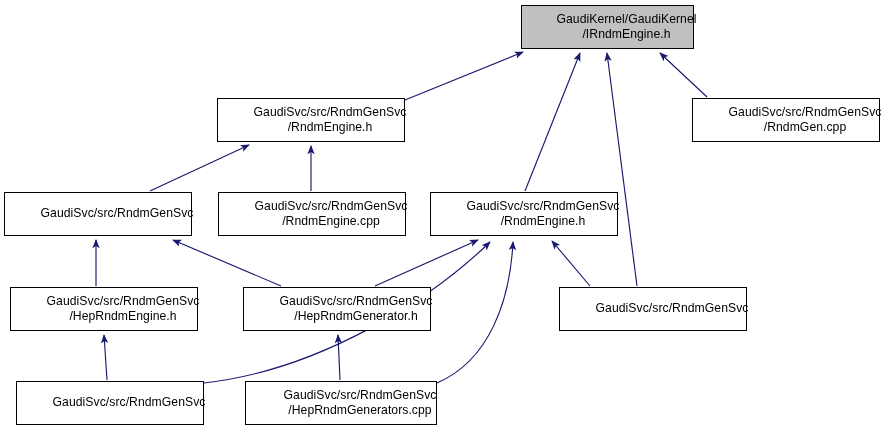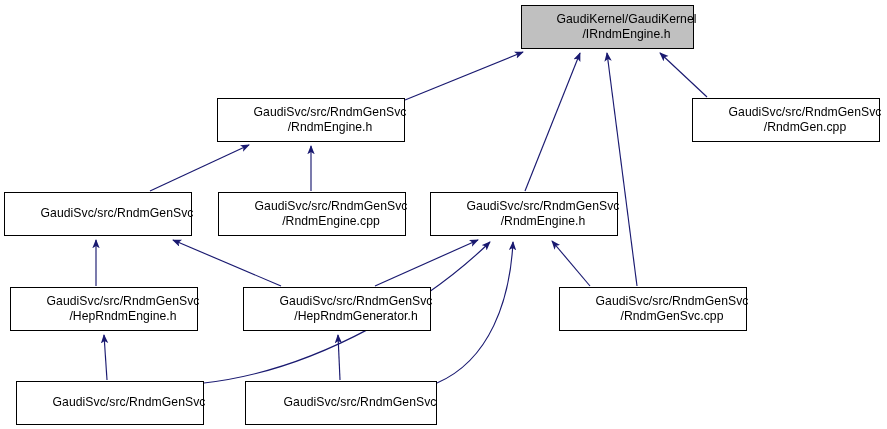--- a/index.html
+++ b/index.html
@@ -96,23 +96,23 @@
       <div class="node" style="left: 10px; top: 287px; width: 188px; height: 44px;">
         <span class="ln">GaudiSvc/src/RndmGenSvc</span>
         <span class="ln">/HepRndmEngine.h</span>
       </div>
       <div class="node" style="left: 243px; top: 287px; width: 188px; height: 44px;">
         <span class="ln">GaudiSvc/src/RndmGenSvc</span>
         <span class="ln">/HepRndmGenerator.h</span>
       </div>
       <div class="node" style="left: 559px; top: 287px; width: 188px; height: 44px;">
         <span class="ln">GaudiSvc/src/RndmGenSvc</span>
-        <span class="ln">/RndmGenSvc.cpp</span>
       </div>
       <div class="node" style="left: 16px; top: 381px; width: 188px; height: 44px;">
         <span class="ln">GaudiSvc/src/RndmGenSvc</span>
       </div>
       <div class="node" style="left: 245px; top: 381px; width: 192px; height: 44px;">
         <span class="ln">GaudiSvc/src/RndmGenSvc</span>
+        <span class="ln">/HepRndmGenerators.cpp</span>
       </div>
     </div>
 
 </div>
 
 </body></html>

